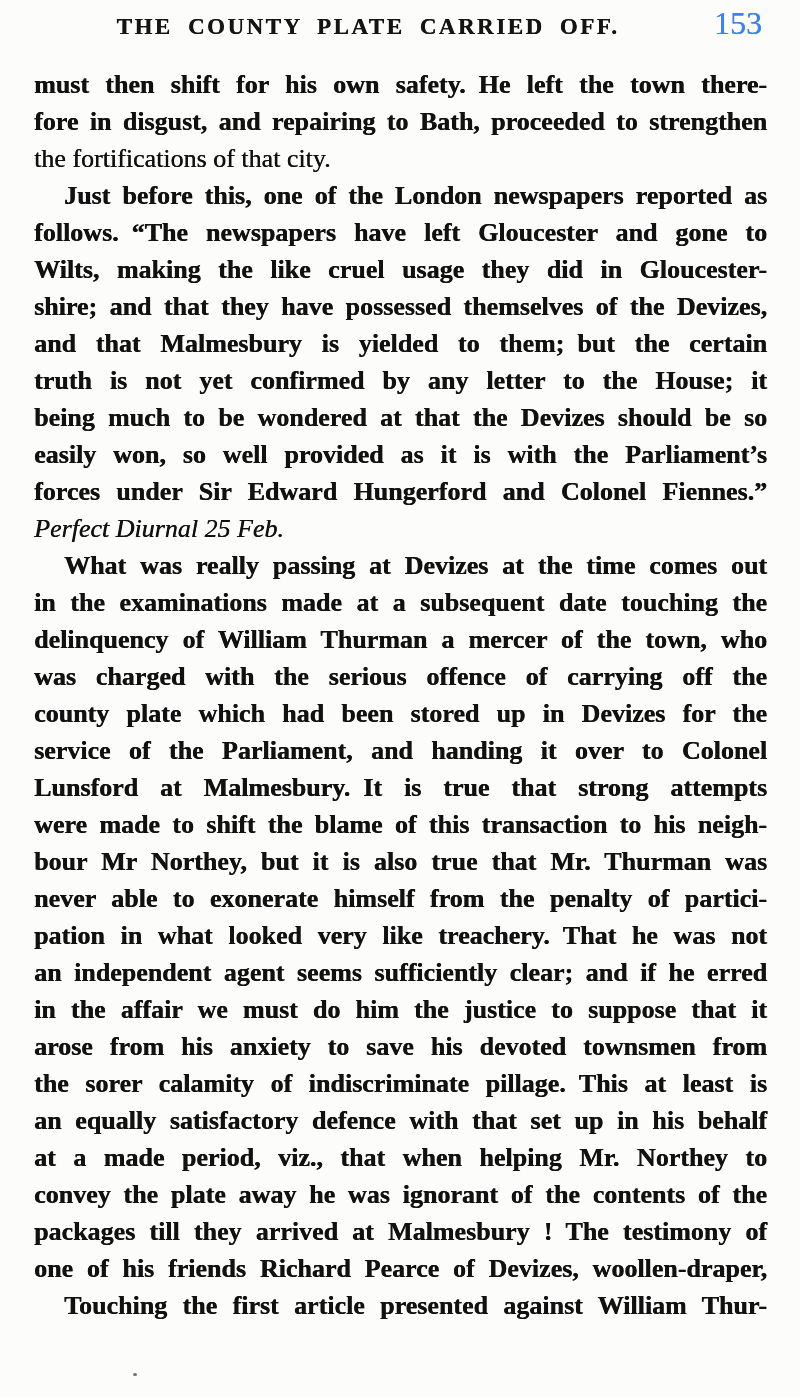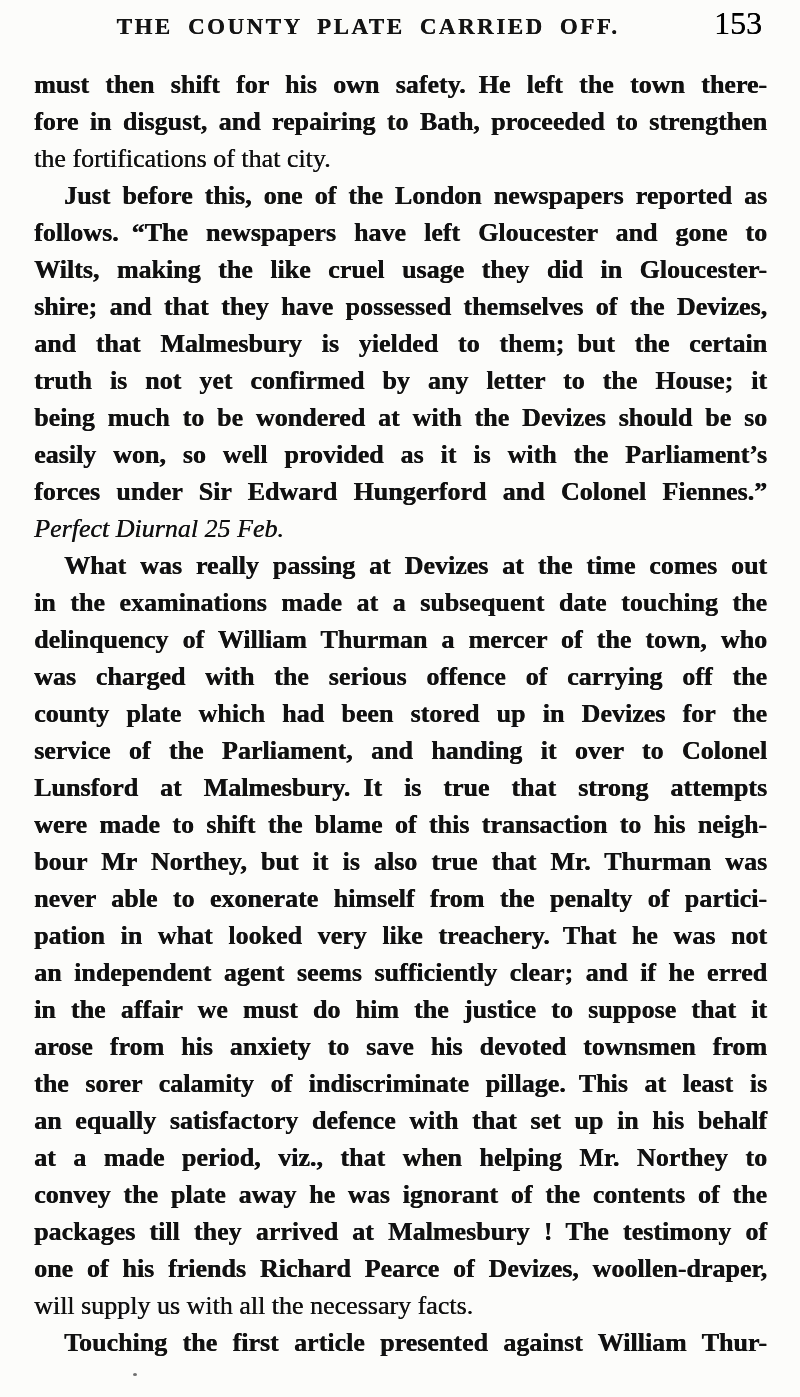--- a/index.html
+++ b/index.html
@@ -30,21 +30,21 @@
     font-weight: bold;
     color: #141414;
     text-shadow: 0.3px 0 0 currentColor;
   }
   .page-number {
     position: absolute;
     top: 6px;
     right: 38px;
     font-size: 32px;
     line-height: 34px;
-    color: #000000;
+    color: #3b82f6;
     text-shadow: 0.3px 0 0 currentColor;
   }
   .page-body {
     position: absolute;
     left: 34px;
     top: 66px;
     width: 733px;
   }
   .line {
     font-size: 26px;
@@ -83,21 +83,21 @@
   <div class="page-body">
       <div class="line just">must then shift for his own safety. He left the town there-</div>
       <div class="line just">fore in disgust, and repairing to Bath, proceeded to strengthen</div>
       <div class="line">the fortifications of that city.</div>
       <div class="line just indent">Just before this, one of the London newspapers reported as</div>
       <div class="line just">follows. “The newspapers have left Gloucester and gone to</div>
       <div class="line just">Wilts, making the like cruel usage they did in Gloucester-</div>
       <div class="line just">shire; and that they have possessed themselves of the Devizes,</div>
       <div class="line just">and that Malmesbury is yielded to them; but the certain</div>
       <div class="line just">truth is not yet confirmed by any letter to the House; it</div>
-      <div class="line just">being much to be wondered at with the Devizes should be so</div>
+      <div class="line just">being much to be wondered at that the Devizes should be so</div>
       <div class="line just">easily won, so well provided as it is with the Parliament’s</div>
       <div class="line just">forces under Sir Edward Hungerford and Colonel Fiennes.”</div>
       <div class="line ital">Perfect Diurnal 25 Feb.</div>
       <div class="line just indent">What was really passing at Devizes at the time comes out</div>
       <div class="line just">in the examinations made at a subsequent date touching the</div>
       <div class="line just">delinquency of William Thurman a mercer of the town, who</div>
       <div class="line just">was charged with the serious offence of carrying off the</div>
       <div class="line just">county plate which had been stored up in Devizes for the</div>
       <div class="line just">service of the Parliament, and handing it over to Colonel</div>
       <div class="line just">Lunsford at Malmesbury. It is true that strong attempts</div>
@@ -107,17 +107,16 @@
       <div class="line just">pation in what looked very like treachery. That he was not</div>
       <div class="line just">an independent agent seems sufficiently clear; and if he erred</div>
       <div class="line just">in the affair we must do him the justice to suppose that it</div>
       <div class="line just">arose from his anxiety to save his devoted townsmen from</div>
       <div class="line just">the sorer calamity of indiscriminate pillage. This at least is</div>
       <div class="line just">an equally satisfactory defence with that set up in his behalf</div>
       <div class="line just">at a made period, viz., that when helping Mr. Northey to</div>
       <div class="line just">convey the plate away he was ignorant of the contents of the</div>
       <div class="line just">packages till they arrived at Malmesbury ! The testimony of</div>
       <div class="line just">one of his friends Richard Pearce of Devizes, woollen-draper,</div>
-      <div class="line">will supply us with all the necessary facts.</div>
       <div class="line just indent">Touching the first article presented against William Thur-</div>
     </div>
   <div class="ink-speck"></div>
 </div>
 
 </body></html>

